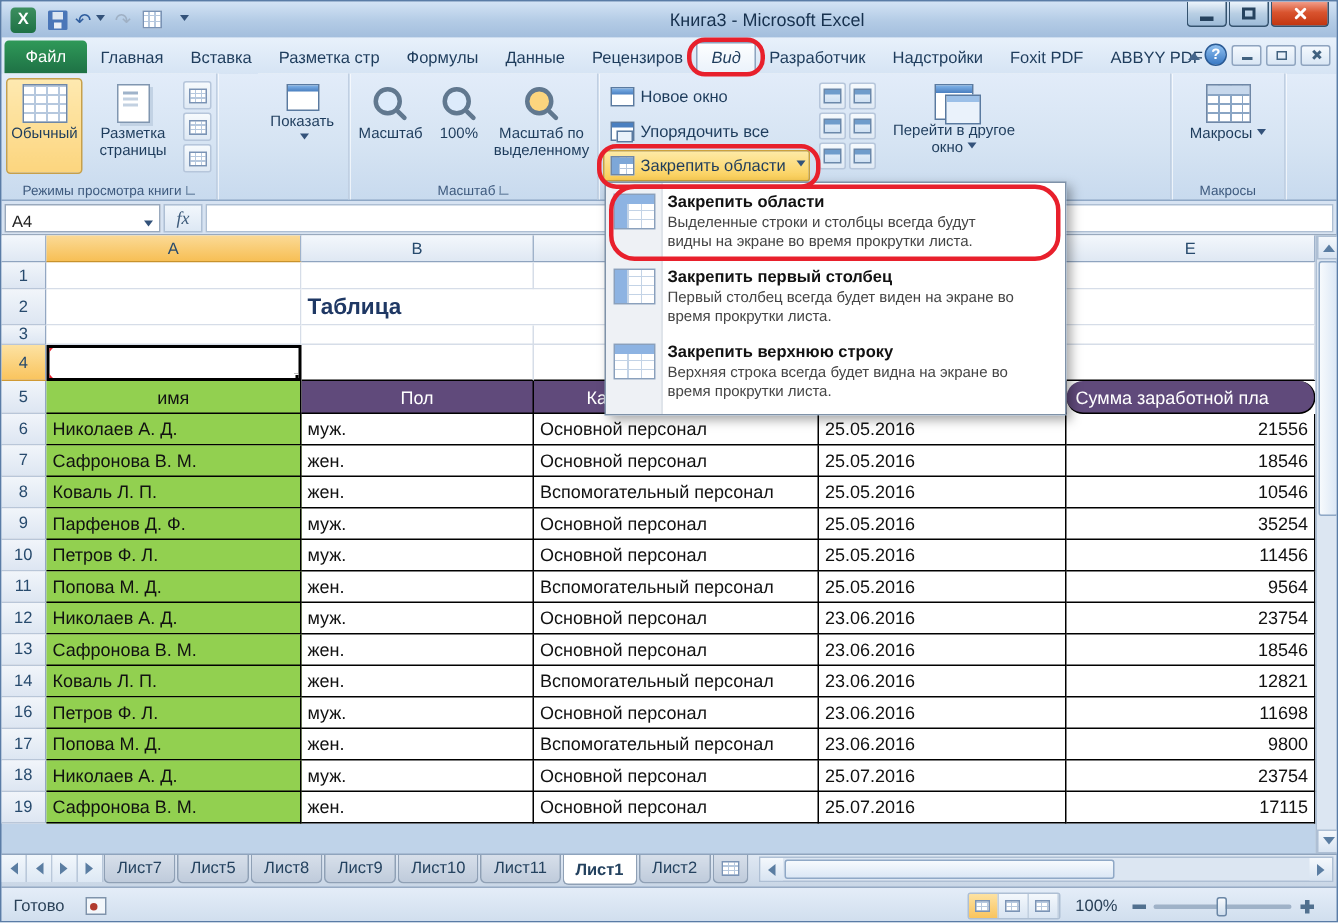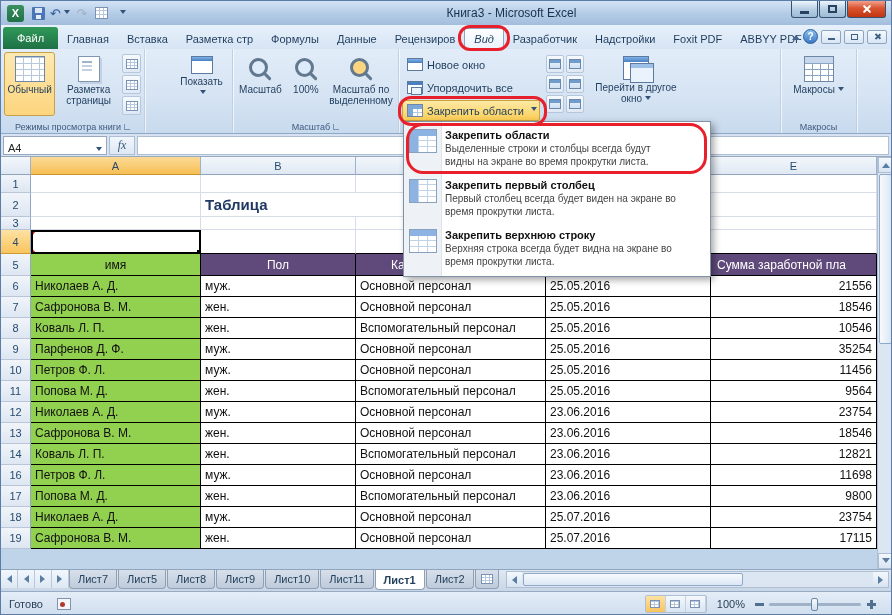--- a/index.html
+++ b/index.html
@@ -152,21 +152,21 @@
   .cell { background:#fff; border-right:1px solid #d6dde8; border-bottom:1px solid #d6dde8; }
   .r1 { height:18px; } .r2 { height:24px; } .r3 { height:12px; } .r4 { height:24px; } .r5 { height:22px; }
   .datarow { height:21px; }
   .sheet-title { font-size:15px; font-weight:bold; color:#1f3864; }
   .title-cell { padding-left:146px; overflow:visible;margin-left:24px; }
   td.selcell { position:relative; background:#fff; border:2px solid #000; }
   .fill-handle { position:absolute; right:-2px; bottom:-2px; width:5px; height:5px; background:#000; border:1px solid #fff; }
   .tb { border-right:1px solid #000; border-bottom:1px solid #000; }
   .b4 { background:#fff; border-right:1px solid #d6dde8; border-bottom:1px solid #000; }
   .ph { background:#604a7b; color:#fff; font-weight:bold; text-align:center; }
-  .ph.suhead { text-align:left; padding-left:6px; }
+  .ph.suhead { text-align:left; padding-left:6px;border-radius:11px; }
   .namehead { background:#92d050; color:#111; font-weight:bold; text-align:center; }
   .nm { background:#92d050; padding-left:6px; }
   .ctr { }
   .rsum { text-align:right; padding-right:24px; }
 
   
   .vscroll { position:absolute; left:876px; top:156px; width:16px; height:412px; background:#dce6f2; border-left:1px solid #aebfd4; }
   .varr { position:absolute; left:0; width:15px; height:16px; background:linear-gradient(#f4f8fc,#d8e4f2); border:1px solid #aebfd4;
     display:flex; align-items:center; justify-content:center; }
   .varr.up { top:0; } .varr.down { bottom:0; }

